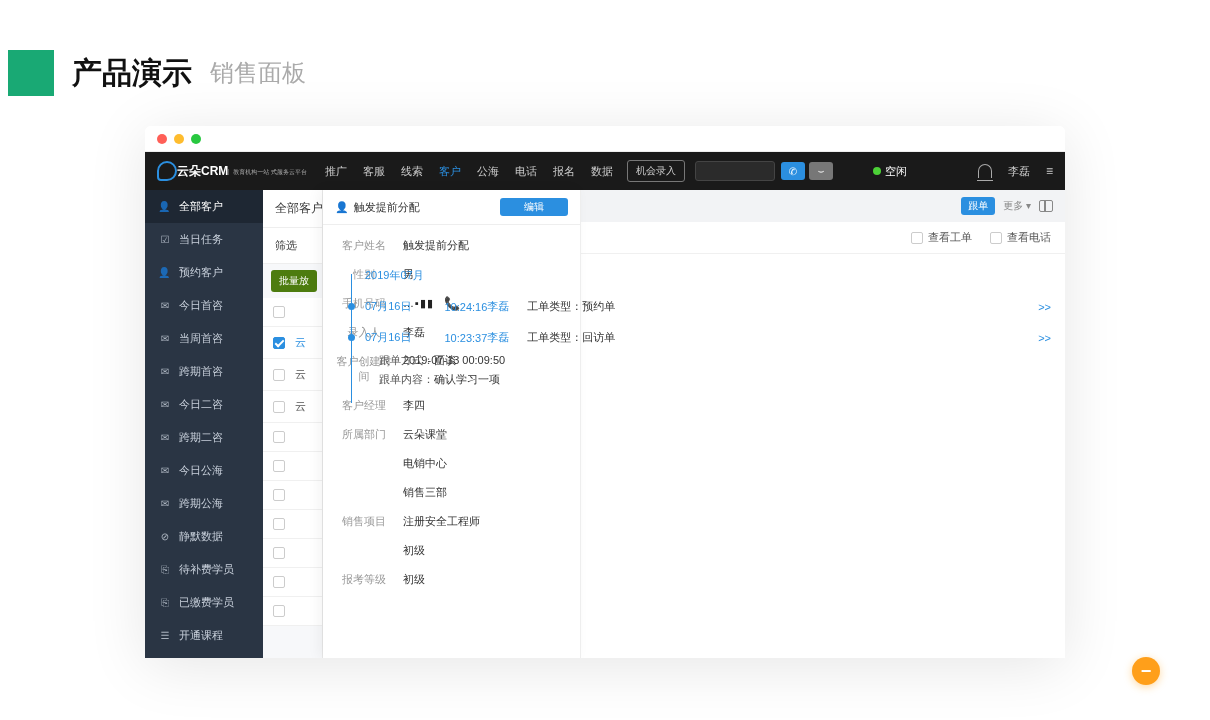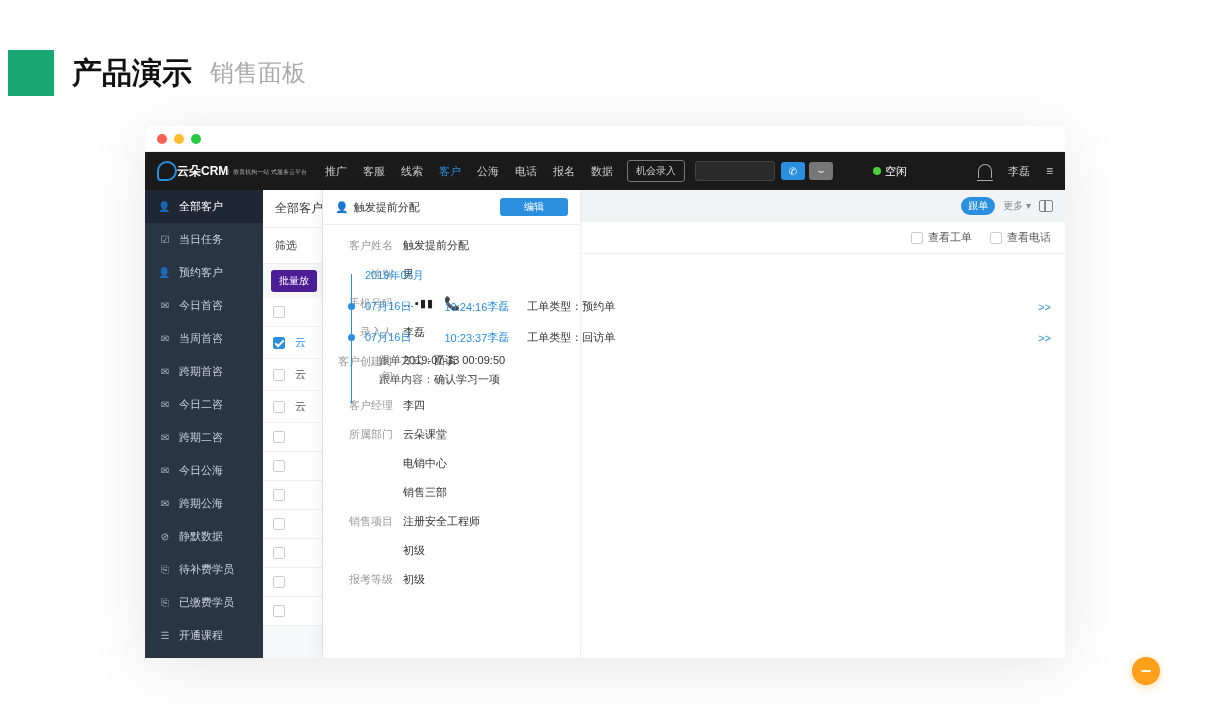--- a/index.html
+++ b/index.html
@@ -176,21 +176,21 @@
       font-size: 12px;
       background: #fff;
       border-bottom: 1px solid #eee;
     }
     .filter-row {
       padding: 10px 12px;
       background: #fff;
       border-bottom: 1px solid #eee;
     }
     .batch-btn {
-      background: #4c1d95;
+      background: #4d7c0f;
       color: #fff;
       border-radius: 3px;
       padding: 4px 8px;
       font-size: 10px;
       display: inline-block;
       cursor: pointer;
     }
     .list-area { background: #fff; }
     .list-head-row, .list-row {
       display: flex; align-items: center;
@@ -236,21 +236,21 @@
     .edit-badge {
       background: #2b8fe0;
       color: #fff;
       padding: 2px 24px;
       border-radius: 3px;
       font-size: 10px;
       cursor: pointer;
     }
     .detail-body { padding: 6px 12px 12px 12px; }
     .dr { display: flex; padding: 7px 0; align-items: flex-start; }
-    .dr-label { width: 68px; text-align: right; color: #999; padding-right: 10px; flex-shrink: 0; }
+    .dr-label { width: 68px; text-align: center; color: #999; padding-right: 10px; flex-shrink: 0; }
     .dr-val { color: #333; flex: 1; }
     .phone-val { display: flex; align-items: center; gap: 10px; }
     .phone-text { color: #222; letter-spacing: 1px; }
     .phone-icon { color: #2b8fe0; font-size: 13px; cursor: pointer; }
     
     .activity-panel {
       flex: 1;
       min-width: 0;
       background: #fff;
       display: flex;
@@ -272,21 +272,21 @@
       color: #888;
       cursor: pointer;
     }
     .act-tab.active {
       background: #fff;
       color: #333;
     }
     .act-tabs-right { margin-left: auto; display: flex; align-items: center; gap: 8px; }
     .follow-badge {
       background: #2b8fe0; color: #fff;
-      padding: 2px 7px; border-radius: 9px;
+      padding: 2px 7px; border-radius: 3px;
       font-size: 10px; cursor: pointer;
     }
     .more-link { color: #888; font-size: 10px; cursor: pointer; }
     .layout-icon { width: 14px; height: 12px; border: 1.5px solid #888; border-radius: 2px; position: relative; cursor: pointer; }
     .layout-icon::before { content:""; position:absolute; left:4px; top:0; bottom:0; width:1.5px; background:#888; }
     .act-filter-row {
       display: flex; align-items: center; justify-content: space-between;
       padding: 8px 14px;
       border-bottom: 1px solid #f0f0f0;
       font-size: 11px;

